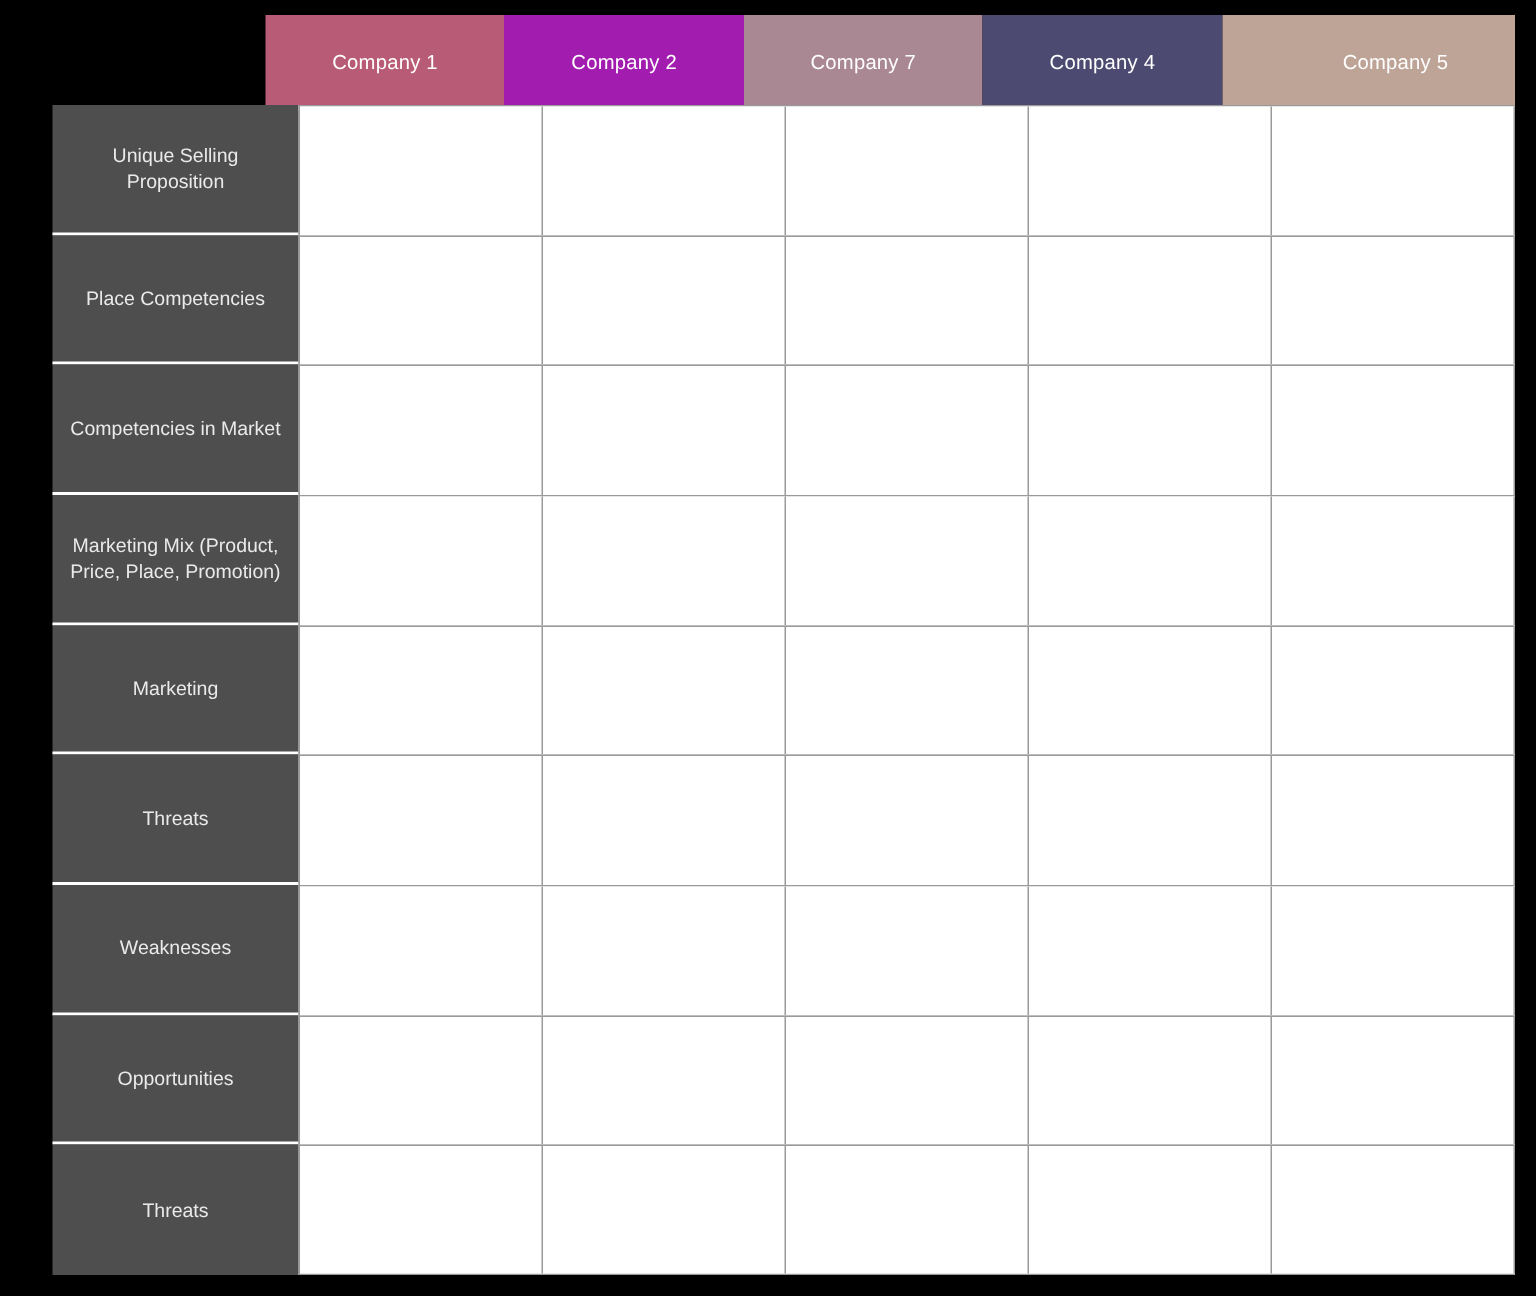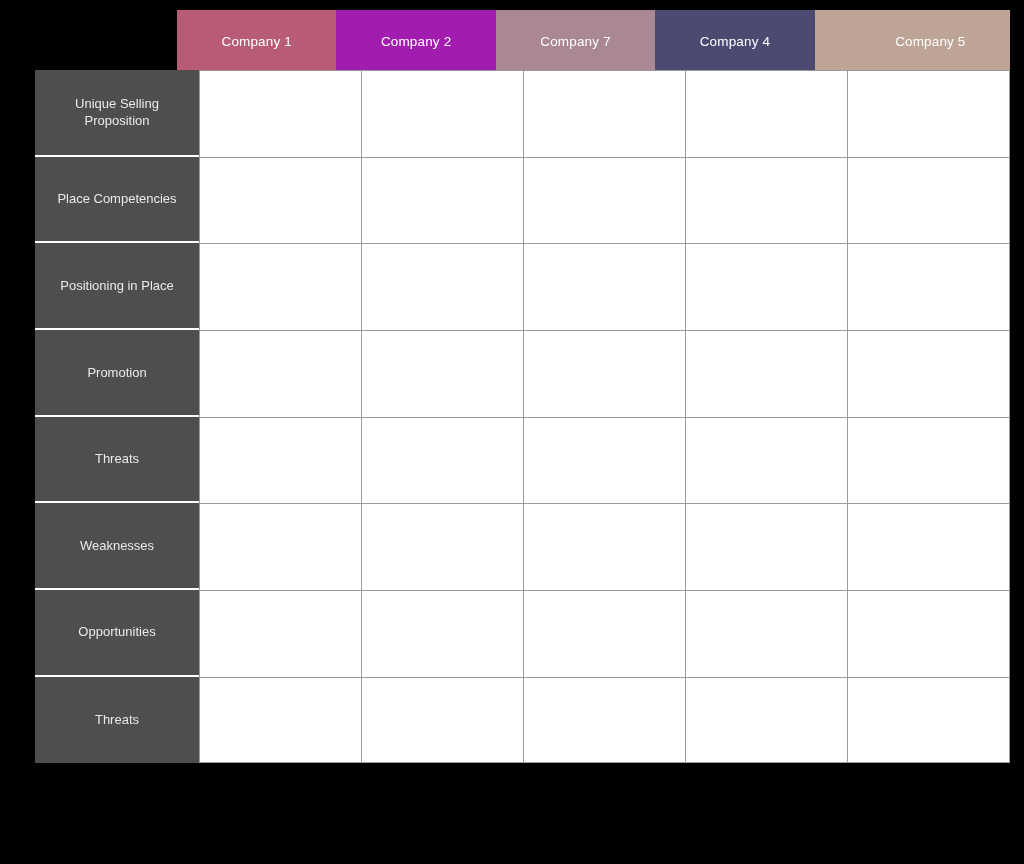--- a/index.html
+++ b/index.html
@@ -136,31 +136,41 @@
         <div class="row-label">Place Competencies</div>
         <div class="row-cells">
           <div class="data-cell"></div>
           <div class="data-cell"></div>
           <div class="data-cell"></div>
           <div class="data-cell"></div>
           <div class="data-cell"></div>
         </div>
       </div>
       <div class="matrix-row">
-        <div class="row-label">Positioning in Place</div>
-        <div class="row-cells">
-          <div class="data-cell"></div>
-          <div class="data-cell"></div>
-          <div class="data-cell"></div>
-          <div class="data-cell"></div>
-          <div class="data-cell"></div>
-        </div>
-      </div>
-      <div class="matrix-row">
-        <div class="row-label">Promotion</div>
+        <div class="row-label">Competencies in Market</div>
+        <div class="row-cells">
+          <div class="data-cell"></div>
+          <div class="data-cell"></div>
+          <div class="data-cell"></div>
+          <div class="data-cell"></div>
+          <div class="data-cell"></div>
+        </div>
+      </div>
+      <div class="matrix-row">
+        <div class="row-label">Marketing Mix (Product, Price, Place, Promotion)</div>
+        <div class="row-cells">
+          <div class="data-cell"></div>
+          <div class="data-cell"></div>
+          <div class="data-cell"></div>
+          <div class="data-cell"></div>
+          <div class="data-cell"></div>
+        </div>
+      </div>
+      <div class="matrix-row">
+        <div class="row-label">Marketing</div>
         <div class="row-cells">
           <div class="data-cell"></div>
           <div class="data-cell"></div>
           <div class="data-cell"></div>
           <div class="data-cell"></div>
           <div class="data-cell"></div>
         </div>
       </div>
       <div class="matrix-row">
         <div class="row-label">Threats</div>

